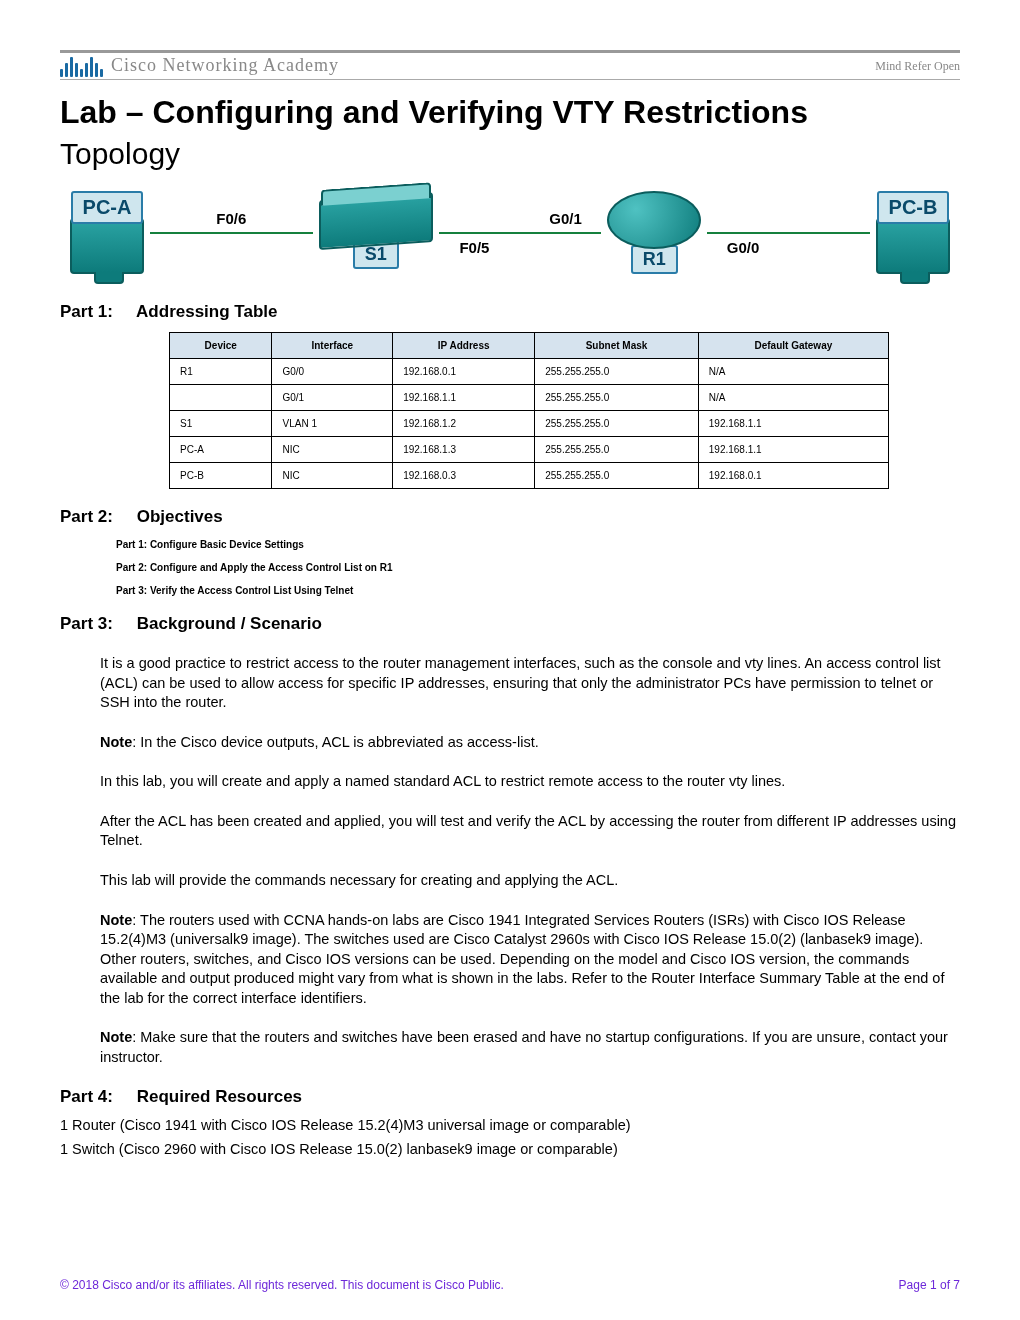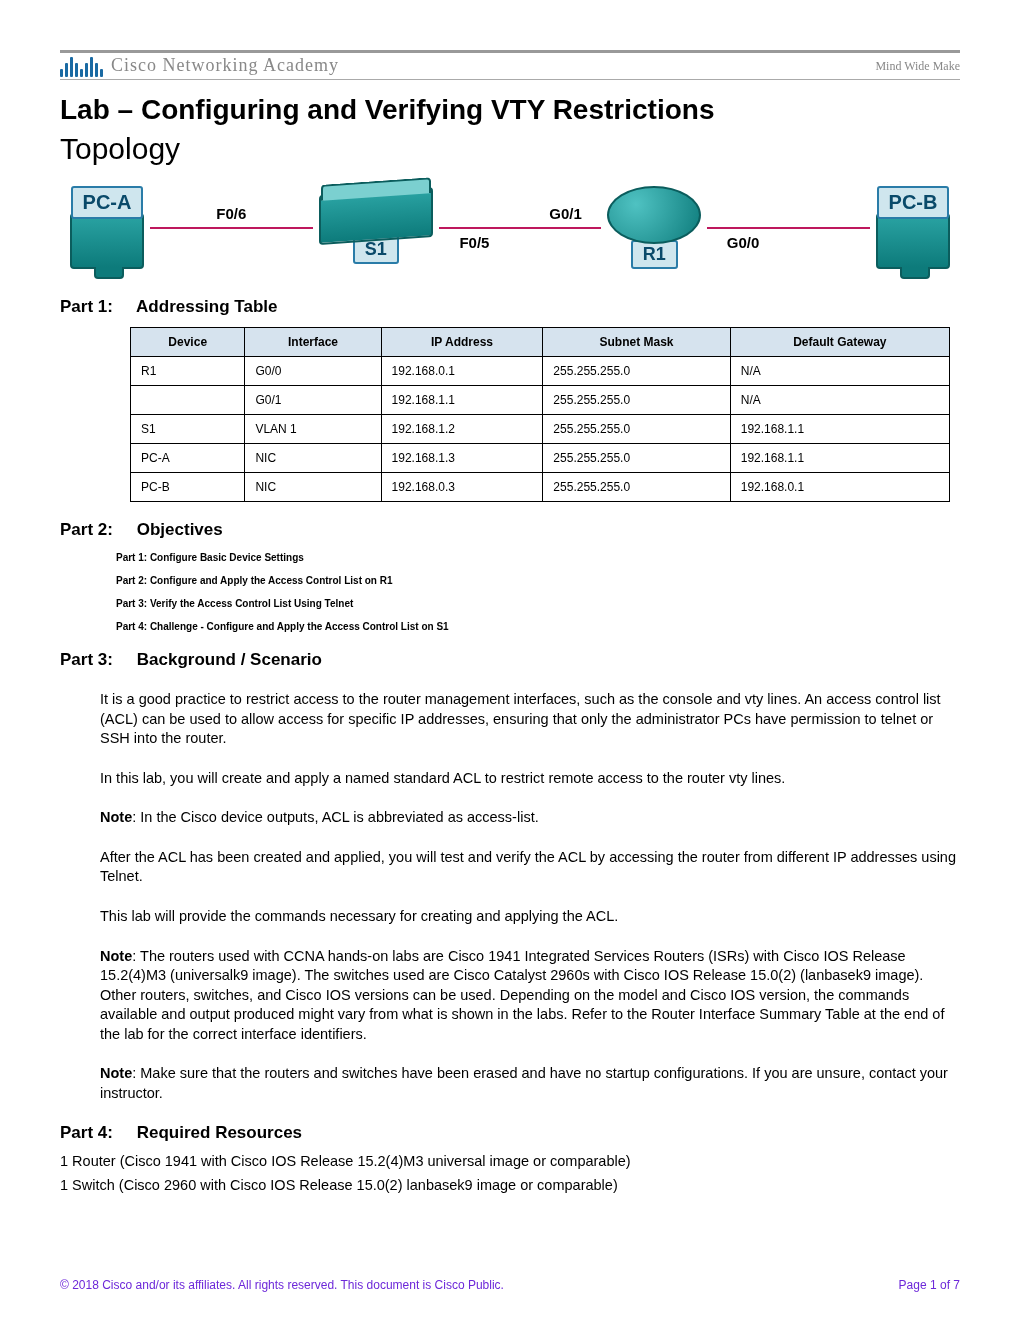--- a/index.html
+++ b/index.html
@@ -51,21 +51,21 @@
     color: #888;
     font-size: 18px;
     letter-spacing: 1px;
   }
   .mind-wide {
     font-family: Georgia, 'Times New Roman', serif;
     color: #888;
     font-size: 12px;
   }
   h1.doc-title {
-    font-size: 28px;
+    font-size: 32px;
     font-weight: bold;
     margin: 14px 0 4px 0;
   }
   h1.topology {
     font-size: 30px;
     font-weight: normal;
     margin: 6px 0 20px 0;
   }
   .topology-diagram {
     display: flex;
@@ -134,36 +134,36 @@
     width:90px;height:54px;border-radius:50%;
     background:radial-gradient(circle at 30% 30%, #4fc2c2, #0d7b7b);
     border:2px solid #0b5d5d;
     position:relative;
   }
   .router-label{
     background:#cfe6ee;border:2px solid #2a7ca8;color:#0a4a6a;
     font-weight:bold;font-size:18px;padding:2px 10px;border-radius:3px;margin-top:-4px;
   }
   .link{
-    flex:1;height:2px;background:#be185d;margin:0 6px;position:relative;
+    flex:1;height:2px;background:#15803d;margin:0 6px;position:relative;
   }
   .if-label-top{
     position:absolute;top:-22px;left:50%;transform:translateX(-50%);
     font-size:15px;font-weight:bold;white-space:nowrap;
   }
   .if-label-bottom{
     position:absolute;bottom:-22px;left:50%;transform:translateX(-50%);
     font-size:15px;font-weight:bold;white-space:nowrap;
   }
   .part-heading{
     font-size:17px;font-weight:bold;margin:18px 0 10px 0;
   }
   .part-heading .num{display:inline-block;min-width:72px;}
   table.addr{
-    border-collapse:collapse;margin:4px 0 4px 70px;width:820px;font-size:12px;
+    border-collapse:collapse;margin:4px 0 4px 109px;width:720px;font-size:10px;
   }
   table.addr th, table.addr td{
     border:1px solid #000;padding:7px 10px;text-align:left;
   }
   table.addr th{
     background:#d6e3ee;font-weight:bold;text-align:center;
   }
   .obj-list{margin:6px 0 0 56px;}
   .obj-list div{font-weight:bold;font-size:10px;margin:12px 0;}
   .body-text{margin:10px 0 0 40px;font-size:14.5px;line-height:1.35;}
@@ -190,21 +190,21 @@
           <span style="height:20px"></span>
         <span style="height:14px"></span>
           <span style="height:8px"></span>
           <span style="height:14px"></span>
         <span style="height:20px"></span>
           <span style="height:14px"></span>
           <span style="height:8px"></span>
       </div>
       <span class="academy-text">Cisco Networking Academy</span>
     </div>
-    <span class="mind-wide">Mind Wide Make</span>
+    <span class="mind-wide">Mind Refer Open</span>
   </div>
 
   <h1 class="doc-title">Lab – Configuring and Verifying VTY Restrictions</h1>
   <h1 class="topology">Topology</h1>
 
   <div class="topology-diagram">
     <div class="pc-box">
       <div class="pc-label">PC-A</div>
       <div class="monitor"></div>
     </div>
@@ -286,31 +286,30 @@
   </table>
 
   <div class="part-heading">
     <span class="num">Part 2:</span>
     <span>Objectives</span>
   </div>
   <div class="obj-list">
     <div>Part 1: Configure Basic Device Settings</div>
     <div>Part 2: Configure and Apply the Access Control List on R1</div>
     <div>Part 3: Verify the Access Control List Using Telnet</div>
-    <div>Part 4: Challenge - Configure and Apply the Access Control List on S1</div>
   </div>
 
   <div class="part-heading">
     <span class="num">Part 3:</span>
     <span>Background / Scenario</span>
   </div>
   <div class="body-text">
     <p>It is a good practice to restrict access to the router management interfaces, such as the console and vty lines. An access control list (ACL) can be used to allow access for specific IP addresses, ensuring that only the administrator PCs have permission to telnet or SSH into the router.</p>
+    <p><b>Note</b><span>: In the Cisco device outputs, ACL is abbreviated as access-list.</span></p>
     <p>In this lab, you will create and apply a named standard ACL to restrict remote access to the router vty lines.</p>
-    <p><b>Note</b><span>: In the Cisco device outputs, ACL is abbreviated as access-list.</span></p>
     <p>After the ACL has been created and applied, you will test and verify the ACL by accessing the router from different IP addresses using Telnet.</p>
     <p>This lab will provide the commands necessary for creating and applying the ACL.</p>
     <p><b>Note</b><span>: The routers used with CCNA hands-on labs are Cisco 1941 Integrated Services Routers (ISRs) with Cisco IOS Release 15.2(4)M3 (universalk9 image). The switches used are Cisco Catalyst 2960s with Cisco IOS Release 15.0(2) (lanbasek9 image). Other routers, switches, and Cisco IOS versions can be used. Depending on the model and Cisco IOS version, the commands available and output produced might vary from what is shown in the labs. Refer to the Router Interface Summary Table at the end of the lab for the correct interface identifiers.</span></p>
     <p><b>Note</b><span>: Make sure that the routers and switches have been erased and have no startup configurations. If you are unsure, contact your instructor.</span></p>
   </div>
 
   <div class="part-heading">
     <span class="num">Part 4:</span>
     <span>Required Resources</span>
   </div>

